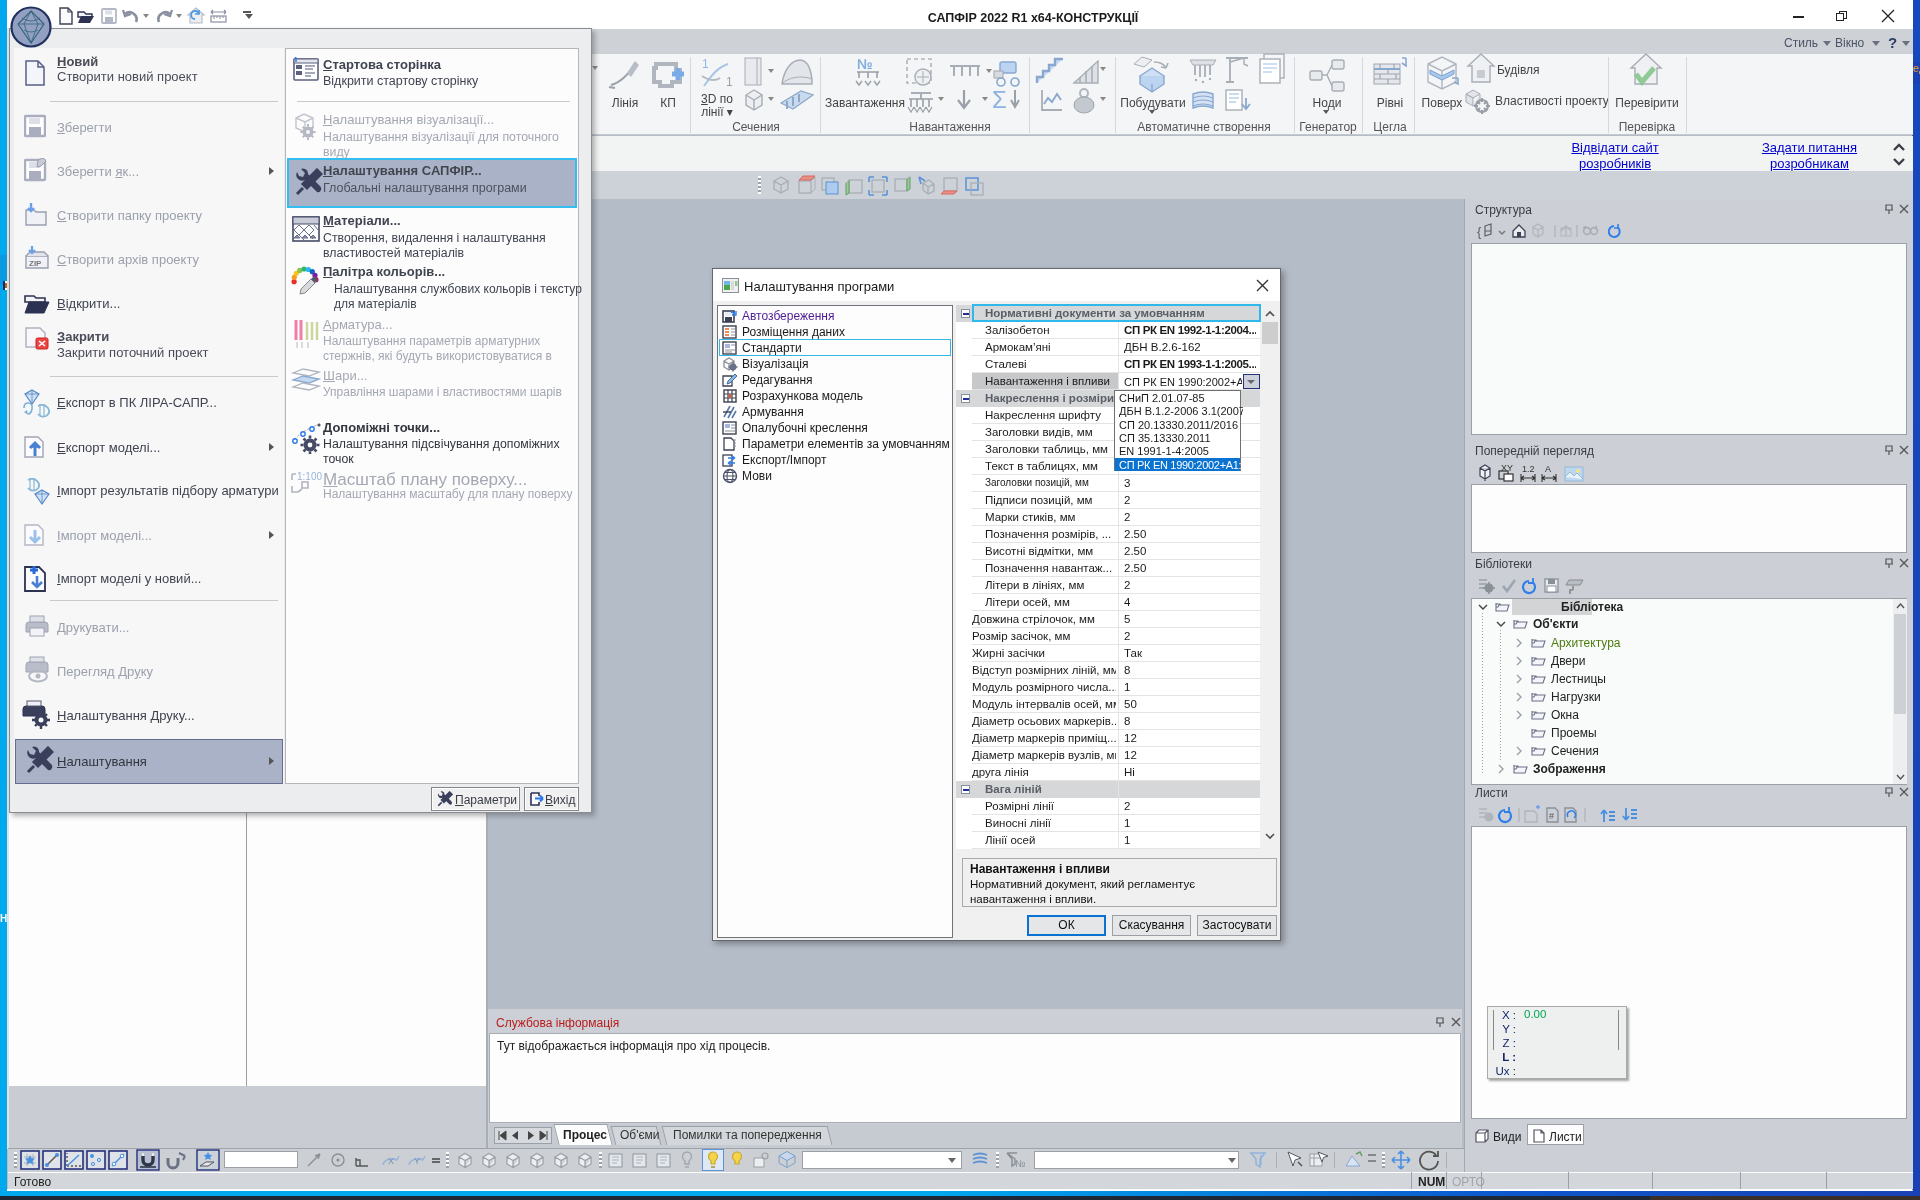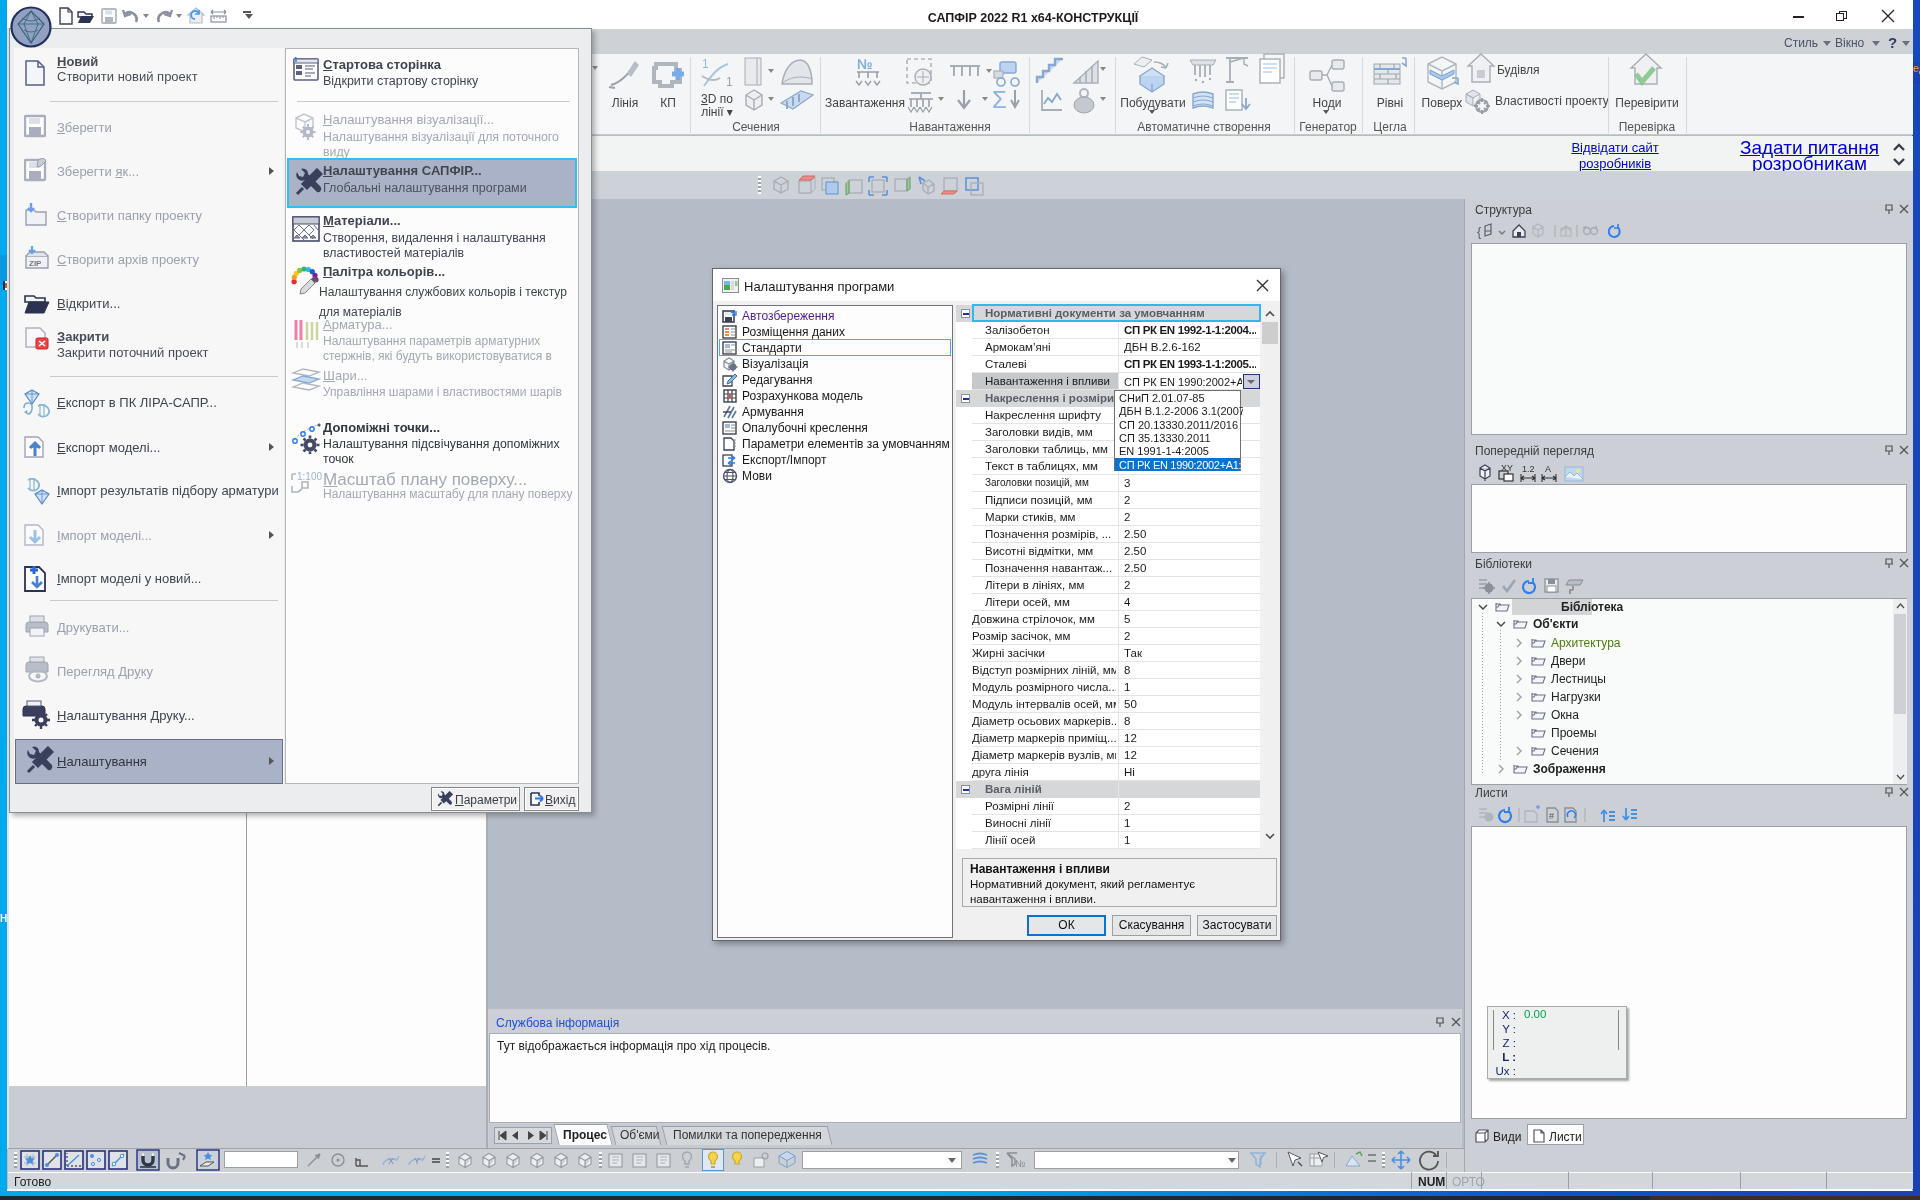--- a/index.html
+++ b/index.html
@@ -213,21 +213,21 @@
 <svg class="abs" style="left:1628px;top:52px" width="36" height="38" viewBox="0 0 36 38">
     <path d="M18 2 L33 16 L29 16 L29 32 L7 32 L7 16 L3 16 Z" fill="#eef0f3" stroke="#a8aeb6" stroke-width="1.4"></path>
     <path d="M8 22 l6 8 l12 -14" stroke="#7fc383" stroke-width="5" fill="none" opacity="0.85"></path>
   </svg>
 <div class="abs t12" style="left:1606px;top:96px;width:82px;text-align:center;color:#444;">Перевірити</div>
 <div class="abs t12" style="left:1614px;top:120px;width:66px;text-align:center;color:#555;">Перевірка</div>
 <div class="abs" style="left:1686px;top:57px;width:1px;height:76px;background:#d6d9dc;"></div>
 
 <div class="abs" style="left:7px;top:136px;width:1906px;height:35px;background:#f2f3f3;"></div>
 <div class="abs" style="left:1530px;top:140px;width:170px;text-align:center;font-size:13px;color:#0000d0;text-decoration:underline;line-height:16px;">Відвідати сайт<br>розробників</div>
-<div class="abs" style="left:1722px;top:140px;width:175px;text-align:center;font-size:19px;color:#0000d0;text-decoration:underline;line-height:16px;">Задати питання<br>розробникам</div>
+<div class="abs" style="left:1722px;top:140px;width:175px;text-align:center;font-size:13px;color:#0000d0;text-decoration:underline;line-height:16px;">Задати питання<br>розробникам</div>
 <svg class="abs" style="left:1892px;top:142px;" width="14" height="26" viewBox="0 0 14 26">
     <path d="M2 8 L7 3 L12 8" stroke="#3b4048" stroke-width="2.4" fill="none"></path>
     <path d="M2 17 L7 22 L12 17" stroke="#3b4048" stroke-width="2.4" fill="none"></path>
   </svg>
 
 <div class="abs" style="left:7px;top:171px;width:1906px;height:28px;background:#cdd2d8;"></div>
 
 <div class="abs" style="left:758px;top:176px;width:3px;height:18px;background:repeating-linear-gradient(#fff 0 2px,#9aa2ac 2px 4px);"></div>
 <svg class="abs" style="left:771px;top:175px" width="22" height="22" viewBox="0 0 22 22">
     <path d="M3 6 l7 -4 l7 4 l-7 4 z M3 6 v8 l7 4 v-8 M17 6 v8 l-7 4" fill="none" stroke="#a8aeb6" stroke-width="1.3"></path>
@@ -270,21 +270,21 @@
 
 <div class="abs" style="left:8px;top:812px;width:478px;height:274px;background:#fdfdfd;"></div>
 <div class="abs" style="left:246px;top:812px;width:1px;height:274px;background:#9aa0a8;"></div>
 <div class="abs" style="left:8px;top:1086px;width:478px;height:62px;background:#c9cdd3;"></div>
 
 <div class="abs" style="left:7px;top:28px;width:2px;height:1121px;background:#e0e2e4;"></div>
 
 <div class="abs" style="left:486px;top:199px;width:2px;height:949px;background:#a9aeb4;"></div>
 
 <div class="abs" style="left:488px;top:1009px;width:974px;height:139px;background:#ccd0d6;"></div>
-<div class="abs t12" style="left:496px;top:1016px;color:#1d4ed8;">Службова інформація</div>
+<div class="abs t12" style="left:496px;top:1016px;color:#b91c1c;">Службова інформація</div>
 <svg class="abs" style="left:1435px;top:1017px" width="10" height="11" viewBox="0 0 10 11">
     <path d="M2 1 h6 v5 h-6 z M1 6 h8 M5 6 v4" stroke="#555" fill="none" stroke-width="1.2"></path>
   </svg>
 <svg class="abs" style="left:1451px;top:1017px" width="10" height="10" viewBox="0 0 10 10">
     <path d="M1 1 L9 9 M9 1 L1 9" stroke="#555" stroke-width="1.3"></path>
   </svg>
 <div class="abs" style="left:489px;top:1033px;width:972px;height:90px;background:#fdfdfd;border:1px solid #a8adb3;"></div>
 <div class="abs t12" style="left:497px;top:1039px;color:#222;">Тут відображається інформація про хід процесів.</div>
 <div class="abs" style="left:489px;top:1124px;width:972px;height:24px;background:#c6cbd1;"></div>
 <div class="abs" style="left:494px;top:1127px;width:58px;height:17px;background:#d6dade;border:1px solid #9aa0a6;"></div>
@@ -1048,21 +1048,21 @@
     <circle cx="8.7" cy="5.4" r="2.6" fill="#8bc34a"></circle>
     <circle cx="13.0" cy="4.0" r="2.6" fill="#2bb673"></circle>
     <circle cx="17.4" cy="4.5" r="2.6" fill="#29b6f2"></circle>
     <circle cx="21.3" cy="6.7" r="2.6" fill="#1565c0"></circle>
     <circle cx="24.0" cy="10.3" r="2.6" fill="#7b1fa2"></circle>
     <circle cx="25.0" cy="14.7" r="2.6" fill="#c2185b"></circle>
     <path d="M10 24 l10 -10 l4 4 l-10 10 l-5 1z" fill="#d8dade" stroke="#888"></path>
     <path d="M20 14 l3 -3 l4 4 l-3 3z" fill="#555a70"></path>
   </svg>
 <div class="abs" style="left:323px;top:264px;font-size:13px;font-weight:bold;color:#3f4450;"><u>П</u>алітра кольорів...</div>
-<div class="abs" style="left:319px;top:282px;font-size:12px;color:#3f4450;line-height:20px;">Налаштування службових кольорів і текстур<br>для матеріалів</div>
+<div class="abs" style="left:334px;top:282px;font-size:12px;color:#3f4450;line-height:15px;">Налаштування службових кольорів і текстур<br>для матеріалів</div>
 <svg class="abs" style="left:293px;top:318px" width="30" height="32" viewBox="0 0 30 32">
     <path d="M3 2 v20 M8 2 v20" stroke="#ef7fa7" stroke-width="3"></path>
     <path d="M14 4 v18 M19 4 v18 M24 4 v18" stroke="#cdd69a" stroke-width="2.4"></path>
     <path d="M4 24 v6 M9 24 v6 M15 24 v6" stroke="#d8dade" stroke-width="2"></path>
   </svg>
 <div class="abs" style="left:323px;top:317px;font-size:13px;color:#a4a8b2;"><u>А</u>рматура...</div>
 <div class="abs" style="left:323px;top:334px;font-size:12px;color:#a4a8b2;line-height:14.5px;">Налаштування параметрів арматурних<br>стержнів, які будуть використовуватися в</div>
 <svg class="abs" style="left:291px;top:366px" width="30" height="30" viewBox="0 0 30 30">
     <path d="M2 7 l10 -4 l16 3 l-10 4z" fill="none" stroke="#b0b4be" stroke-width="1.3"></path>
     <path d="M2 14 l10 -4 l16 3 l-10 4z" fill="#c4d8f0" stroke="#88a8d0" stroke-width="1.3"></path>

